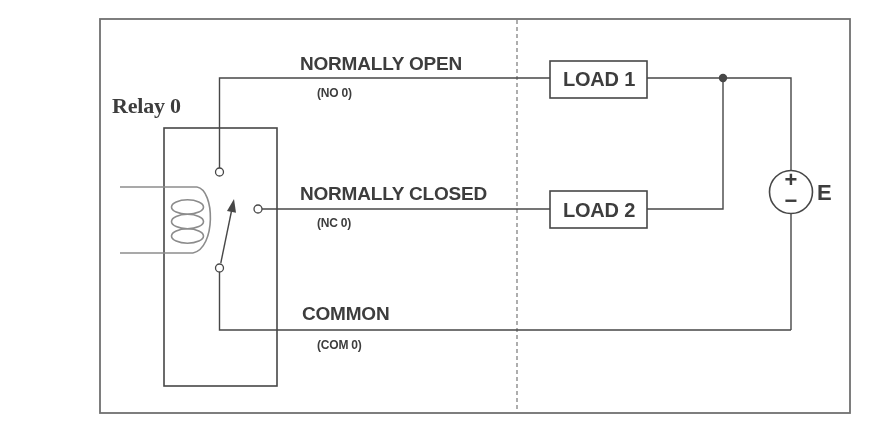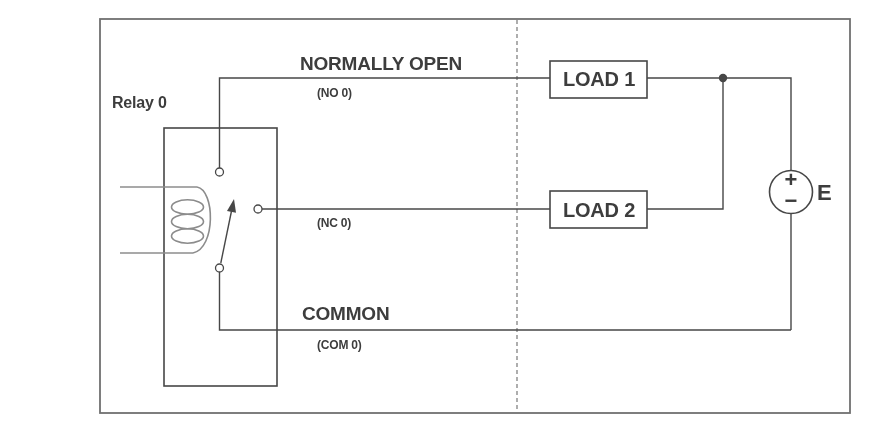--- a/index.html
+++ b/index.html
@@ -25,21 +25,21 @@
   .boxline{stroke:var(--c-wire);stroke-width:1.6;fill:#ffffff;}
   .coil{stroke:var(--c-coil);stroke-width:1.6;fill:none;}
   .term{stroke:var(--c-wire);stroke-width:1.3;fill:#ffffff;}
   .solid{fill:var(--c-wire);stroke:none;}
   .lbl{
     position:absolute;white-space:nowrap;color:var(--c-text);
     font-weight:600;line-height:1;letter-spacing:-0.2px;
   }
   .lbl-main{font-size:19px;text-align:center;}
   .lbl-pin{font-size:12px;}
-  .lbl-relay{font-size:16px;}
+  .lbl-relay{font-size:22px;font-family:Liberation Serif, serif;}
   .lbl-load{font-size:20px;transform:translate(-50%,-50%);}
   .lbl-e{font-size:22px;font-weight:700;transform:translate(0,-50%);}
   .bat-sign{font-size:22px;font-weight:700;transform:translate(-50%,-50%);letter-spacing:0;}
 </style>
 </head>
 <body>
 
 <div class="stage">
 
   <svg width="882" height="432" viewBox="0 0 882 432">
@@ -81,20 +81,21 @@
     <rect class="boxline" x="550" y="191" width="97" height="37"></rect>
 
     <circle class="boxline" cx="791" cy="192" r="21.5"></circle>
   </svg>
 
   <div class="lbl lbl-relay" style="left:112px;top:95px;">Relay 0</div>
 
   <div class="lbl lbl-main" style="left:300px;top:54px;">NORMALLY OPEN</div>
   <div class="lbl lbl-pin" style="left:317px;top:87px;">(NO 0)</div>
 
+  <div class="lbl lbl-main" style="left:300px;top:184px;">NORMALLY CLOSED</div>
   <div class="lbl lbl-pin" style="left:317px;top:217px;">(NC 0)</div>
 
   <div class="lbl lbl-main" style="left:302px;top:304px;">COMMON</div>
   <div class="lbl lbl-pin" style="left:317px;top:339px;text-align:right;">(COM 0)</div>
 
   <div class="lbl lbl-load" style="left:599px;top:79px;">LOAD 1</div>
   <div class="lbl lbl-load" style="left:599px;top:210px;">LOAD 2</div>
 
   <div class="lbl bat-sign" style="left:791px;top:180px;">+</div>
   <div class="lbl bat-sign" style="left:791px;top:201px;">−</div>

